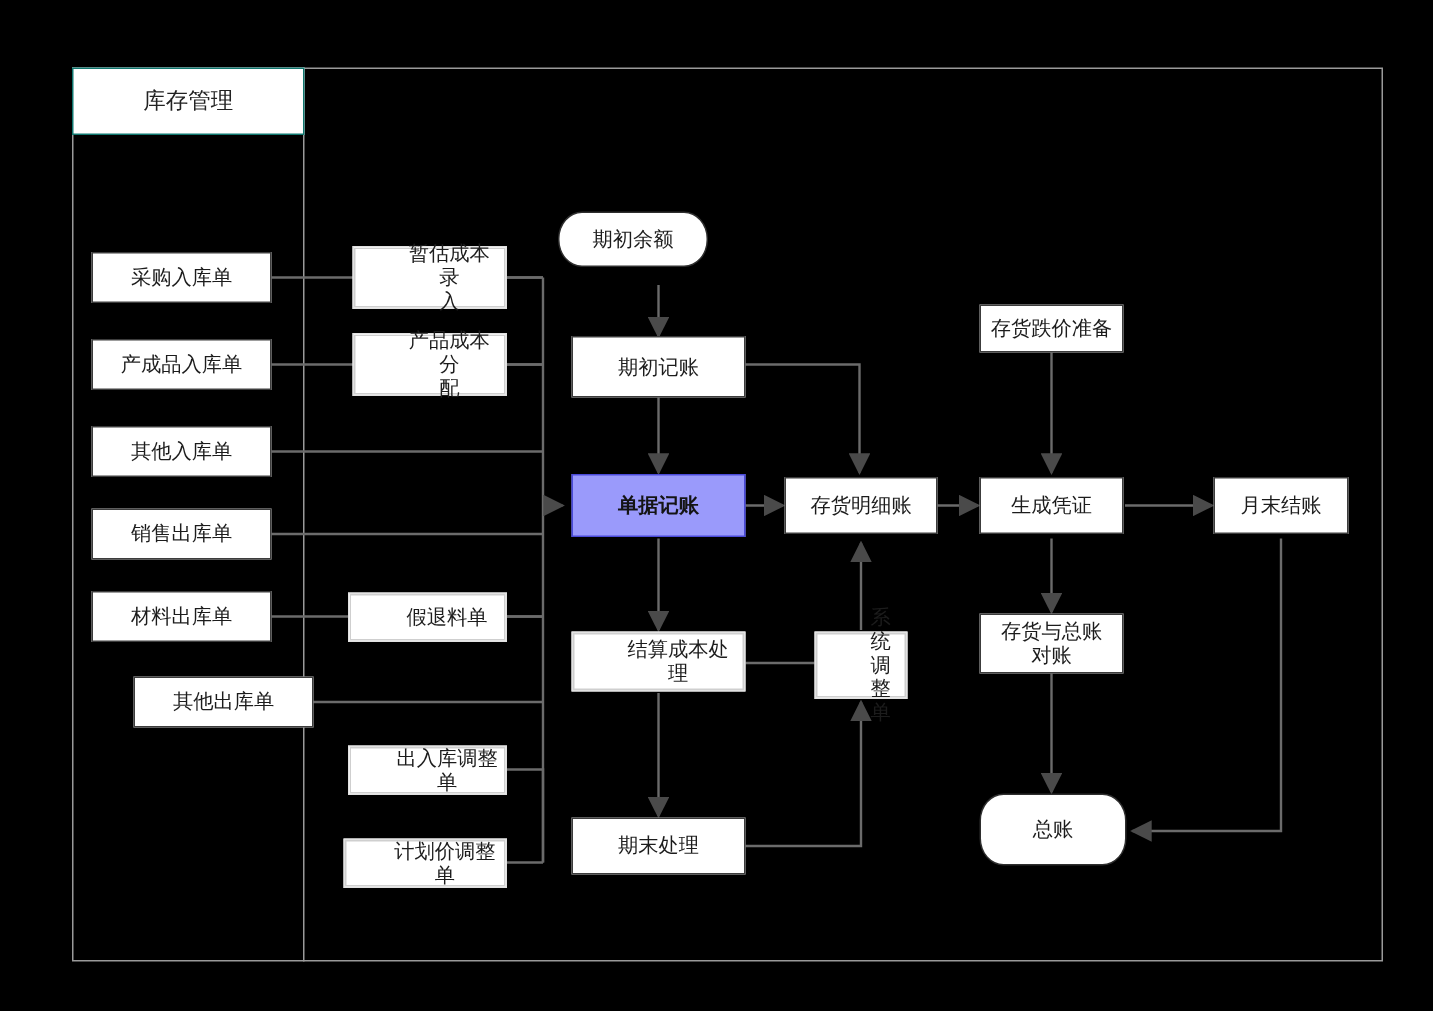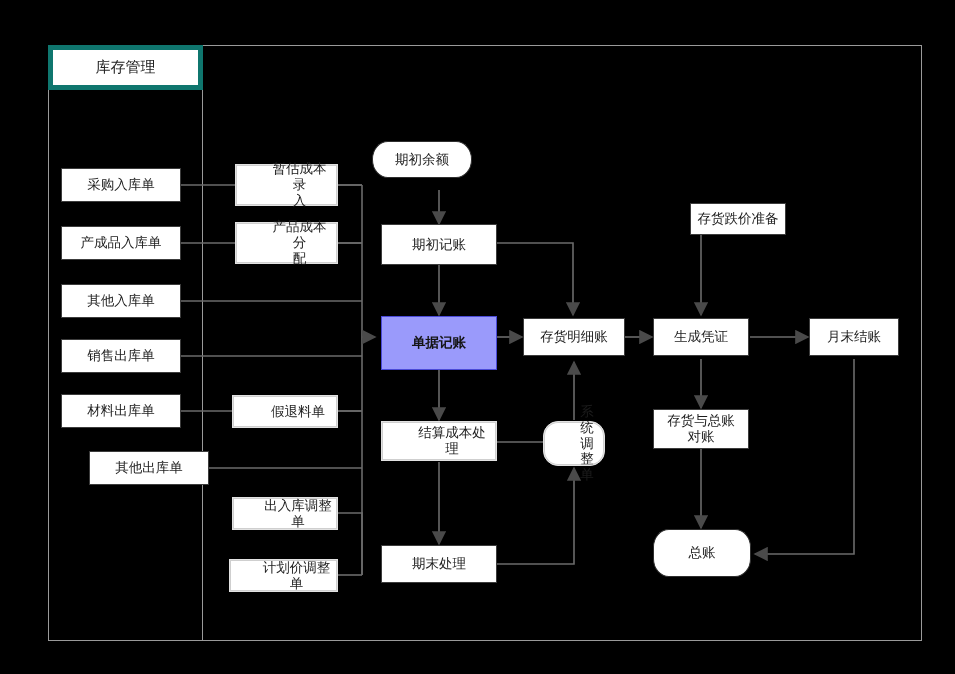--- a/index.html
+++ b/index.html
@@ -2,21 +2,21 @@
 <html><head>
 <meta charset="utf-8">
 <style>
   html,body{margin:0;padding:0;background:#000;}
   body{width:955px;height:674px;overflow:hidden;
        font-family:"Liberation Sans","DejaVu Sans",sans-serif;}
   #stage{position:relative;width:955px;height:674px;background:#000;}
   svg#wires{position:absolute;left:0;top:0;width:955px;height:674px;}
 
   .frame{position:absolute;border:1px solid #9a9a9a;box-sizing:border-box;}
-  .hdr{position:absolute;background:#fff;border:5px solid #0f766e;box-sizing:border-box;
+  .hdr{position:absolute;background:#fff;border:1px solid #0f766e;box-sizing:border-box;
        display:flex;align-items:center;justify-content:center;
        color:#222;font-size:15px;}
 
   .node{position:absolute;box-sizing:border-box;display:flex;align-items:center;
         justify-content:center;text-align:center;background:#fff;color:#1c1c1c;
         border:1px solid #3c3c3c;font-size:13.5px;line-height:1.18;padding:0 4px;}
   .node.soft{border-color:#e2e2e2;box-shadow:0 0 0 1px #cfcfcf inset;padding-left:30px;}
   .node.round{border-radius:16px/18px;border-color:#2e2e2e;}
   .node.hilite{background:#9a9afb;border-color:#4a4ad8;font-weight:bold;color:#141414;}
   .node .t{display:block;white-space:pre-line;}
@@ -126,38 +126,38 @@
   <div class="node soft" style="left:229px;top:559px;width:109px;height:33px;">
     <span class="t">计划价调整单</span>
     </div>
 
   <div class="node round" style="left:372px;top:141px;width:100px;height:37px;">
     <span class="t">期初余额</span>
     </div>
   <div class="node" style="left:381px;top:224px;width:116px;height:41px;">
     <span class="t">期初记账</span>
     </div>
-  <div class="node hilite" style="left:381px;top:316px;width:116px;height:54px;">
+  <div class="node hilite" style="left:381px;top:316px;width:116px;height:42px;">
     <span class="t">单据记账</span>
     </div>
   <div class="node" style="left:523px;top:318px;width:102px;height:38px;">
     <span class="t">存货明细账</span>
     </div>
   <div class="node soft" style="left:381px;top:421px;width:116px;height:40px;">
     <span class="t">结算成本处理</span>
     </div>
-  <div class="node soft" style="left:543px;top:421px;width:62px;height:45px;border-radius:15px;">
+  <div class="node soft" style="left:543px;top:421px;width:62px;height:45px;">
     <span class="t">系统调
 整单</span>
     </div>
   <div class="node" style="left:381px;top:545px;width:116px;height:38px;">
     <span class="t">期末处理</span>
     </div>
 
-  <div class="node" style="left:690px;top:203px;width:96px;height:32px;">
+  <div class="node" style="left:653px;top:203px;width:96px;height:32px;">
     <span class="t">存货跌价准备</span>
     </div>
   <div class="node" style="left:653px;top:318px;width:96px;height:38px;">
     <span class="t">生成凭证</span>
     </div>
   <div class="node" style="left:809px;top:318px;width:90px;height:38px;">
     <span class="t">月末结账</span>
     </div>
   <div class="node" style="left:653px;top:409px;width:96px;height:40px;">
     <span class="t">存货与总账

